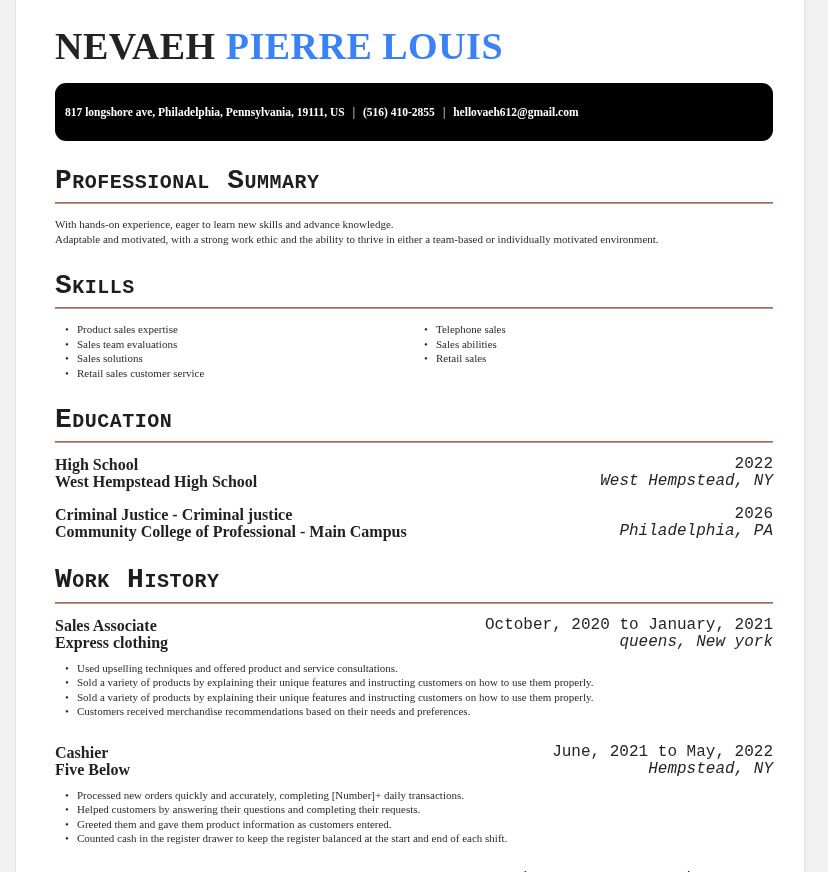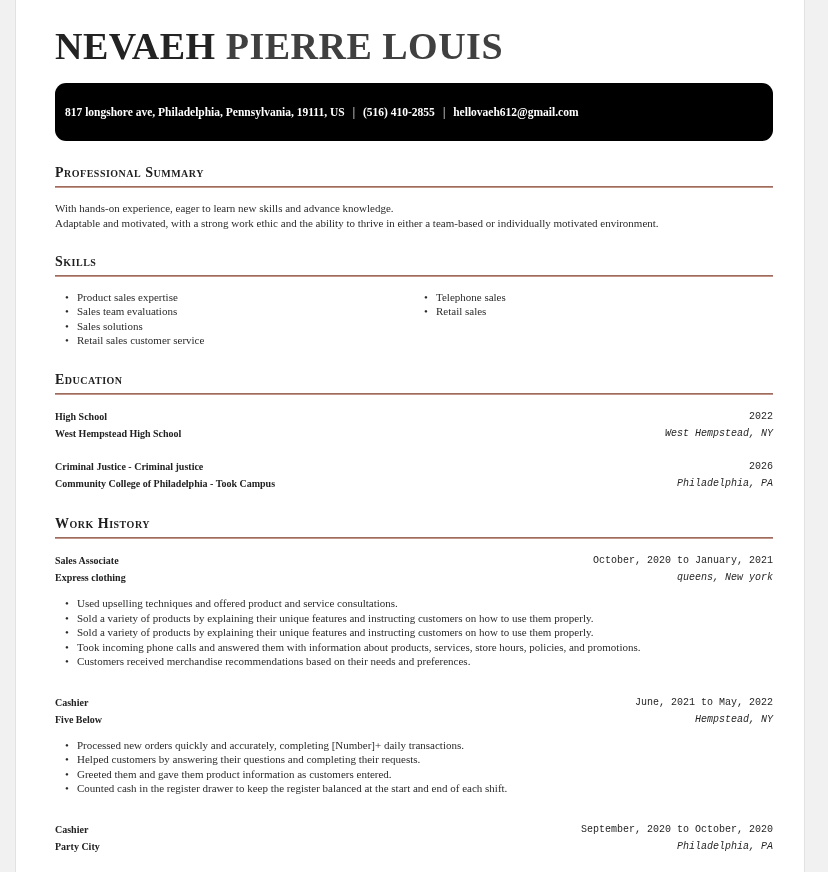--- a/index.html
+++ b/index.html
@@ -23,40 +23,41 @@
   }
   
   .name {
     font-size: 38px;
     font-weight: bold;
     letter-spacing: 0.5px;
     margin: 0 0 15px 0;
     color: #232323;
     line-height: 1.1;
   }
-  .name .accent { color: #404040; }
+  .name .accent { color: #3b82f6; }
   .contact-bar {
     background: #000000;
     color: #ffffff;
     font-weight: bold;
     font-size: 11.5px;
     padding: 22px 10px;
     line-height: 14px;
     border-radius: 11px;
   }
   .contact-bar .sep { padding: 0 8px; font-weight: normal; }
   
   .section-title {
     font-variant: small-caps;
-    font-size: 14px;
+    font-size: 28px;
     font-weight: bold;
     color: #1e1e1e;
     letter-spacing: 0.5px;
     margin: 24px 0 5px 0;
     line-height: 1.15;
+    font-family: Liberation Mono, monospace;
   }
   .rule {
     height: 2px;
     background: linear-gradient(#8d574a, #d2a99a);
     margin: 0 0 13px 0;
   }
   
   .summary-line {
     font-size: 11px;
     line-height: 14px;
@@ -77,21 +78,21 @@
     content: "\2022";
     position: absolute;
     left: 10px;
     top: 0;
   }
   
   .entry { margin-bottom: 16px; }
   .entry-row {
     display: flex;
     justify-content: space-between;
-    font-size: 10px;
+    font-size: 16px;
     line-height: 17px;
   }
   .entry-row .strong { font-weight: bold; color: #222222; }
   .entry-row .plain { font-weight: normal; font-family: Liberation Mono, monospace; }
   .entry-row .loc { font-style: italic; }
   .job { margin-bottom: 25px; }
   .job-bullets { margin: 10px 0 0 0; padding: 0; list-style: none; }
   .job-bullets .bullet-item { line-height: 14.5px; }
 </style>
 </head>
@@ -115,20 +116,21 @@
     <div class="rule"></div>
     <div class="skills-cols">
       <ul class="skills-col">
         <li class="bullet-item">Product sales expertise</li>
         <li class="bullet-item">Sales team evaluations</li>
         <li class="bullet-item">Sales solutions</li>
         <li class="bullet-item">Retail sales customer service</li>
       </ul>
       <ul class="skills-col">
         <li class="bullet-item">Telephone sales</li>
+        <li class="bullet-item">Sales abilities</li>
         <li class="bullet-item">Retail sales</li>
       </ul>
     </div>
   </section>
 
   <section>
     <h2 class="section-title">Education</h2>
     <div class="rule"></div>
 
     <div class="entry">
@@ -141,21 +143,21 @@
         <span class="plain loc">West Hempstead, NY</span>
       </div>
     </div>
 
     <div class="entry">
       <div class="entry-row">
         <span class="strong">Criminal Justice - Criminal justice</span>
         <span class="plain">2026</span>
       </div>
       <div class="entry-row">
-        <span class="strong">Community College of Philadelphia - Took Campus</span>
+        <span class="strong">Community College of Professional - Main Campus</span>
         <span class="plain loc">Philadelphia, PA</span>
       </div>
     </div>
   </section>
 
   <section>
     <h2 class="section-title">Work History</h2>
     <div class="rule"></div>
 
     <div class="job">
@@ -164,21 +166,20 @@
         <span class="plain">October, 2020 to January, 2021</span>
       </div>
       <div class="entry-row">
         <span class="strong">Express clothing</span>
         <span class="plain loc">queens, New york</span>
       </div>
       <ul class="job-bullets">
         <li class="bullet-item">Used upselling techniques and offered product and service consultations.</li>
         <li class="bullet-item">Sold a variety of products by explaining their unique features and instructing customers on how to use them properly.</li>
         <li class="bullet-item">Sold a variety of products by explaining their unique features and instructing customers on how to use them properly.</li>
-        <li class="bullet-item">Took incoming phone calls and answered them with information about products, services, store hours, policies, and promotions.</li>
         <li class="bullet-item">Customers received merchandise recommendations based on their needs and preferences.</li>
       </ul>
     </div>
 
     <div class="job">
       <div class="entry-row">
         <span class="strong">Cashier</span>
         <span class="plain">June, 2021 to May, 2022</span>
       </div>
       <div class="entry-row">

